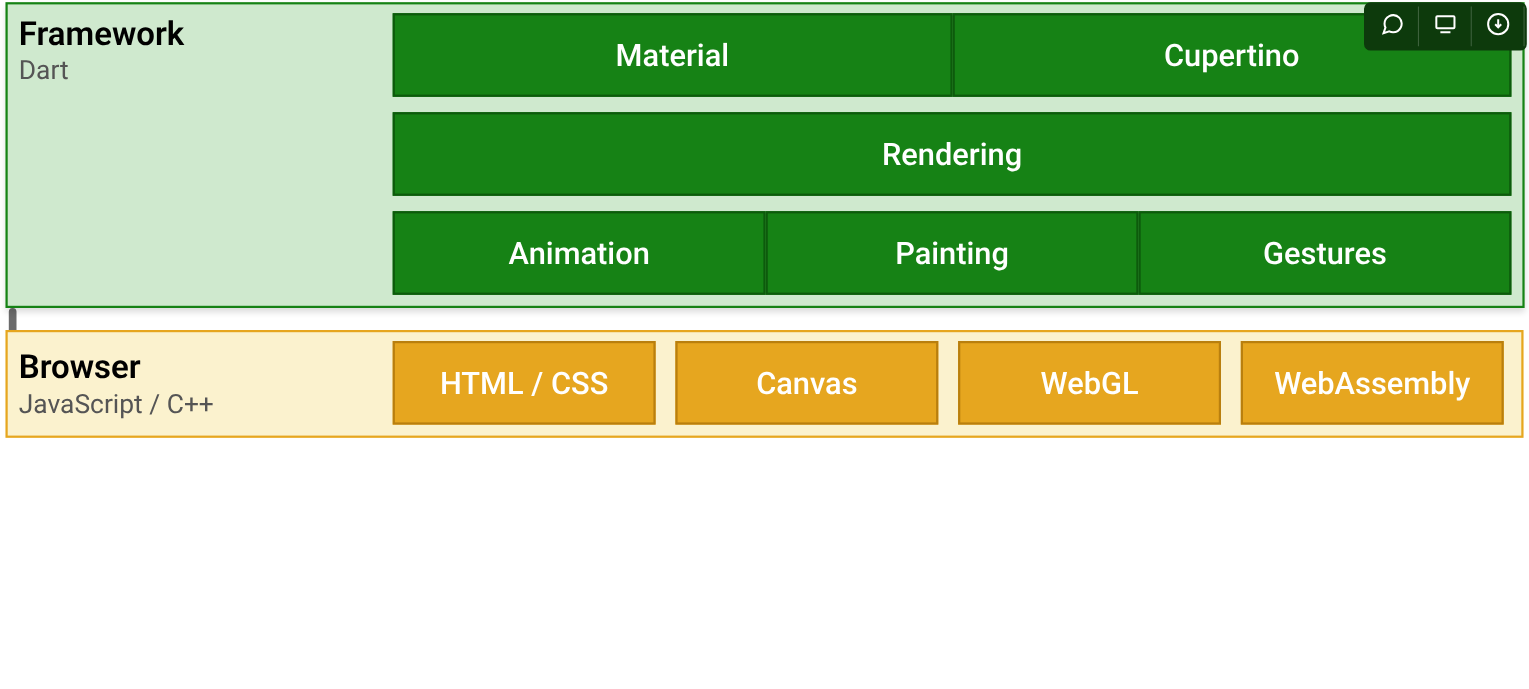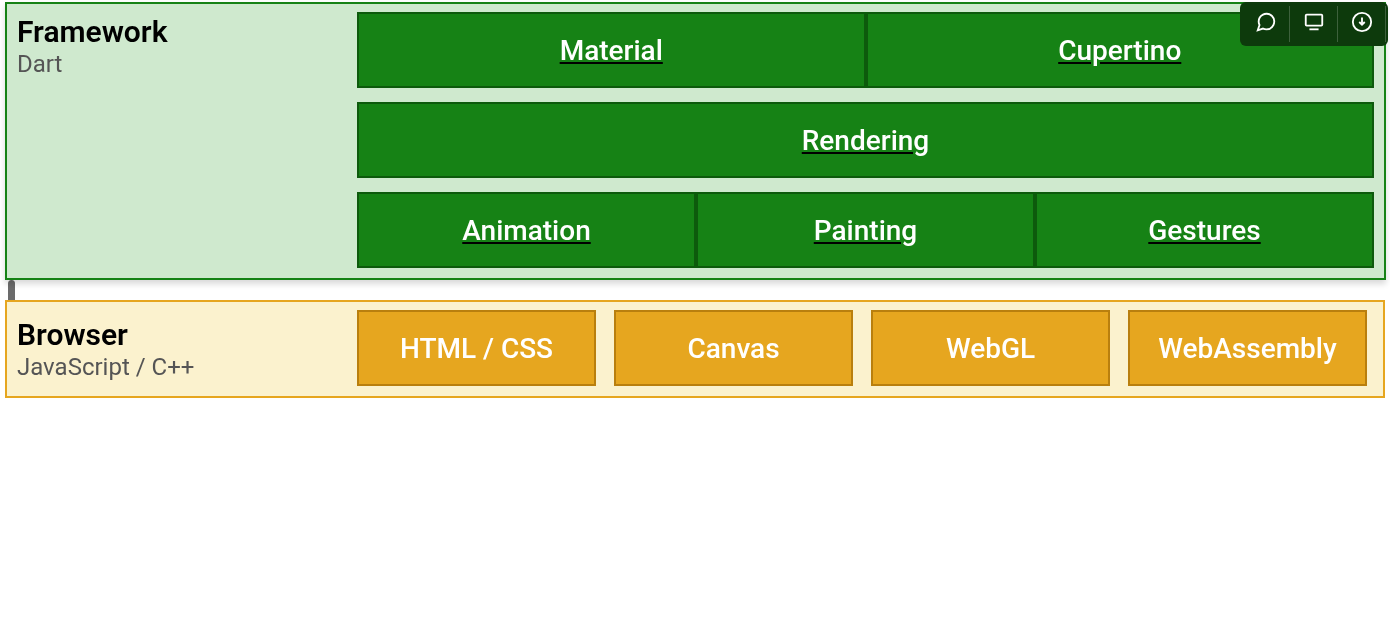--- a/index.html
+++ b/index.html
@@ -46,21 +46,20 @@
       line-height: 1.2;
     }
     .section-content {
       flex: 1;
       display: flex;
       flex-direction: column;
       gap: 14px;
     }
     .row {
       display: flex;
-      text-decoration: underline;
     }
     .block {
       flex: 1;
       border: 2px solid;
       display: flex;
       align-items: center;
       justify-content: center;
       font-size: 28px;
       font-weight: 500;
       height: 76px;

